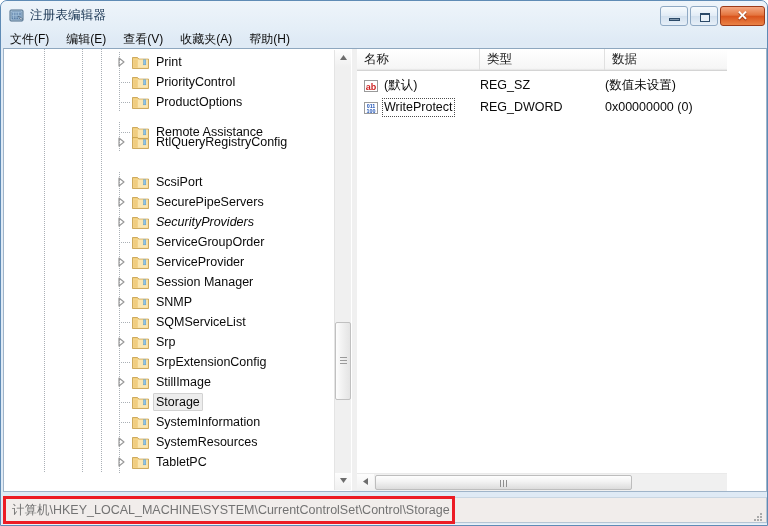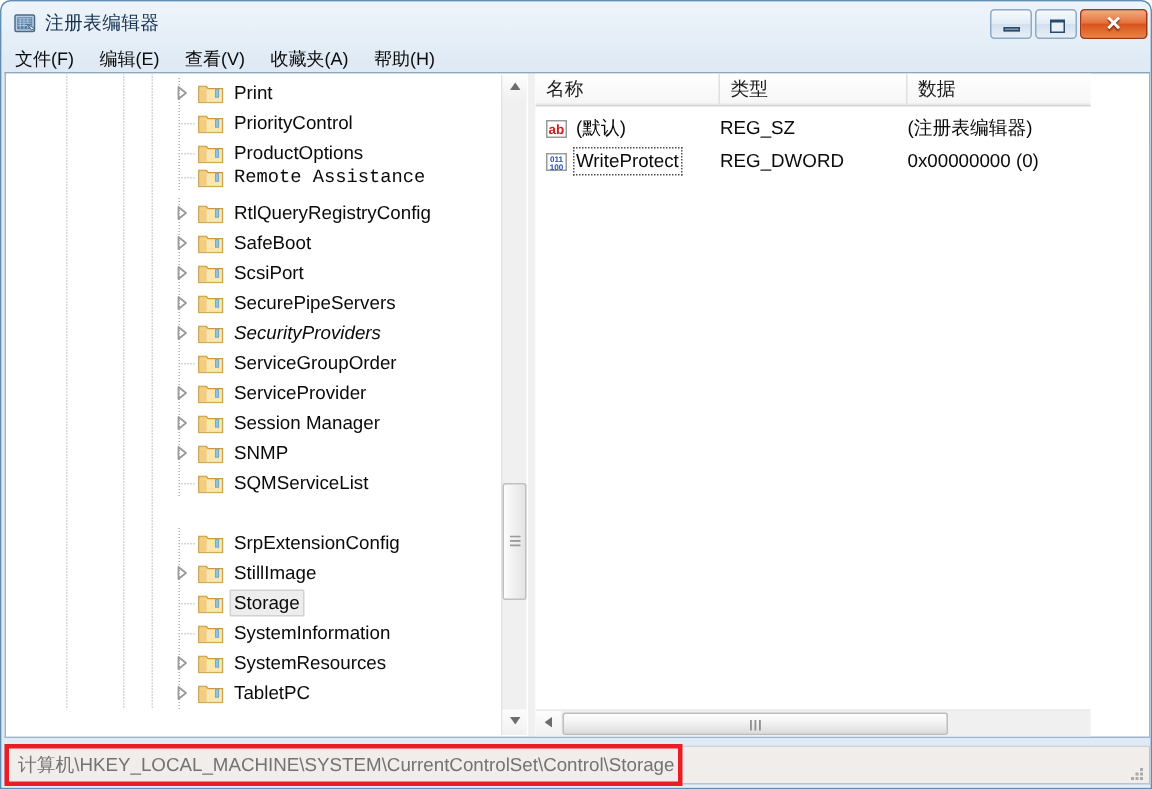--- a/index.html
+++ b/index.html
@@ -453,21 +453,21 @@
             <span class="folder">
               <svg width="17" height="14" viewBox="0 0 17 14">
                 <path d="M0.5 2.5 h5 l1.4 1.6 h9.6 v9.4 h-16 z" fill="#f3cf7d" stroke="#c39a45" stroke-width="0.8"></path>
                 <path d="M1.2 4.6 h14.6 v8.2 h-14.6 z" fill="#fbe6b0"></path>
                 <path d="M1.2 4.6 h4.6 v8.2 h-4.6 z" fill="#f0cd80"></path>
                 <rect x="11.6" y="4.8" width="2.2" height="5" fill="#8fc5e8" stroke="#5d9ac4" stroke-width="0.5"></rect>
               </svg>
             </span>
             <span class="tree-label">ProductOptions</span>
           </div>
-          <div class="tree-row" style="top: 59px; font-family: Liberation Mono, monospace;">
+          <div class="tree-row" style="top: 73px;">
             <span class="tree-stub"></span>
             <span class="tree-connector"></span>
             <span class="folder">
               <svg width="17" height="14" viewBox="0 0 17 14">
                 <path d="M0.5 2.5 h5 l1.4 1.6 h9.6 v9.4 h-16 z" fill="#f3cf7d" stroke="#c39a45" stroke-width="0.8"></path>
                 <path d="M1.2 4.6 h14.6 v8.2 h-14.6 z" fill="#fbe6b0"></path>
                 <path d="M1.2 4.6 h4.6 v8.2 h-4.6 z" fill="#f0cd80"></path>
                 <rect x="11.6" y="4.8" width="2.2" height="5" fill="#8fc5e8" stroke="#5d9ac4" stroke-width="0.5"></rect>
               </svg>
             </span>
@@ -483,37 +483,20 @@
             <span class="folder">
               <svg width="17" height="14" viewBox="0 0 17 14">
                 <path d="M0.5 2.5 h5 l1.4 1.6 h9.6 v9.4 h-16 z" fill="#f3cf7d" stroke="#c39a45" stroke-width="0.8"></path>
                 <path d="M1.2 4.6 h14.6 v8.2 h-14.6 z" fill="#fbe6b0"></path>
                 <path d="M1.2 4.6 h4.6 v8.2 h-4.6 z" fill="#f0cd80"></path>
                 <rect x="11.6" y="4.8" width="2.2" height="5" fill="#8fc5e8" stroke="#5d9ac4" stroke-width="0.5"></rect>
               </svg>
             </span>
             <span class="tree-label">RtlQueryRegistryConfig</span>
           </div>
-          <div class="tree-row" style="top: 103px;">
-            <span class="tree-stub"></span>
-            <span class="expander">
-              <svg width="9" height="10" viewBox="0 0 9 10">
-                <path d="M2 1 L7 5 L2 9 Z" fill="none" stroke="#9a9a9a" stroke-width="1.2" stroke-linejoin="round"></path>
-              </svg>
-            </span>
-            <span class="folder">
-              <svg width="17" height="14" viewBox="0 0 17 14">
-                <path d="M0.5 2.5 h5 l1.4 1.6 h9.6 v9.4 h-16 z" fill="#f3cf7d" stroke="#c39a45" stroke-width="0.8"></path>
-                <path d="M1.2 4.6 h14.6 v8.2 h-14.6 z" fill="#fbe6b0"></path>
-                <path d="M1.2 4.6 h4.6 v8.2 h-4.6 z" fill="#f0cd80"></path>
-                <rect x="11.6" y="4.8" width="2.2" height="5" fill="#8fc5e8" stroke="#5d9ac4" stroke-width="0.5"></rect>
-              </svg>
-            </span>
-            <span class="tree-label">SafeBoot</span>
-          </div>
           <div class="tree-row" style="top: 123px;">
             <span class="tree-stub"></span>
             <span class="expander">
               <svg width="9" height="10" viewBox="0 0 9 10">
                 <path d="M2 1 L7 5 L2 9 Z" fill="none" stroke="#9a9a9a" stroke-width="1.2" stroke-linejoin="round"></path>
               </svg>
             </span>
             <span class="folder">
               <svg width="17" height="14" viewBox="0 0 17 14">
                 <path d="M0.5 2.5 h5 l1.4 1.6 h9.6 v9.4 h-16 z" fill="#f3cf7d" stroke="#c39a45" stroke-width="0.8"></path>
@@ -627,20 +610,37 @@
             <span class="tree-connector"></span>
             <span class="folder">
               <svg width="17" height="14" viewBox="0 0 17 14">
                 <path d="M0.5 2.5 h5 l1.4 1.6 h9.6 v9.4 h-16 z" fill="#f3cf7d" stroke="#c39a45" stroke-width="0.8"></path>
                 <path d="M1.2 4.6 h14.6 v8.2 h-14.6 z" fill="#fbe6b0"></path>
                 <path d="M1.2 4.6 h4.6 v8.2 h-4.6 z" fill="#f0cd80"></path>
                 <rect x="11.6" y="4.8" width="2.2" height="5" fill="#8fc5e8" stroke="#5d9ac4" stroke-width="0.5"></rect>
               </svg>
             </span>
             <span class="tree-label">SQMServiceList</span>
+          </div>
+          <div class="tree-row" style="top: 283px;">
+            <span class="tree-stub"></span>
+            <span class="expander">
+              <svg width="9" height="10" viewBox="0 0 9 10">
+                <path d="M2 1 L7 5 L2 9 Z" fill="none" stroke="#9a9a9a" stroke-width="1.2" stroke-linejoin="round"></path>
+              </svg>
+            </span>
+            <span class="folder">
+              <svg width="17" height="14" viewBox="0 0 17 14">
+                <path d="M0.5 2.5 h5 l1.4 1.6 h9.6 v9.4 h-16 z" fill="#f3cf7d" stroke="#c39a45" stroke-width="0.8"></path>
+                <path d="M1.2 4.6 h14.6 v8.2 h-14.6 z" fill="#fbe6b0"></path>
+                <path d="M1.2 4.6 h4.6 v8.2 h-4.6 z" fill="#f0cd80"></path>
+                <rect x="11.6" y="4.8" width="2.2" height="5" fill="#8fc5e8" stroke="#5d9ac4" stroke-width="0.5"></rect>
+              </svg>
+            </span>
+            <span class="tree-label">Srp</span>
           </div>
           <div class="tree-row" style="top: 303px;">
             <span class="tree-stub"></span>
             <span class="tree-connector"></span>
             <span class="folder">
               <svg width="17" height="14" viewBox="0 0 17 14">
                 <path d="M0.5 2.5 h5 l1.4 1.6 h9.6 v9.4 h-16 z" fill="#f3cf7d" stroke="#c39a45" stroke-width="0.8"></path>
                 <path d="M1.2 4.6 h14.6 v8.2 h-14.6 z" fill="#fbe6b0"></path>
                 <path d="M1.2 4.6 h4.6 v8.2 h-4.6 z" fill="#f0cd80"></path>
                 <rect x="11.6" y="4.8" width="2.2" height="5" fill="#8fc5e8" stroke="#5d9ac4" stroke-width="0.5"></rect>
@@ -758,21 +758,21 @@
 
       <div class="list-row" style="top:26px;">
         <span class="val-icon">
           <svg width="16" height="16" viewBox="0 0 16 16">
             <rect x="1.5" y="2.5" width="13" height="11" fill="#ffffff" stroke="#9a9a9a" stroke-width="1"></rect>
             <text x="8" y="11.5" font-family="Liberation Sans, sans-serif" font-size="9" font-weight="bold" fill="#cc2020" text-anchor="middle">ab</text>
           </svg>
         </span>
         <span class="cell name">(默认)</span>
         <span class="cell type">REG_SZ</span>
-        <span class="cell data">(注册表编辑器)</span>
+        <span class="cell data">(数值未设置)</span>
       </div>
 
       <div class="list-row focused" style="top:48px;">
         <span class="val-icon">
           <svg width="16" height="16" viewBox="0 0 16 16">
             <rect x="1.5" y="2.5" width="13" height="11" fill="#ffffff" stroke="#9a9a9a" stroke-width="1"></rect>
             <text x="8" y="8" font-family="Liberation Sans, sans-serif" font-size="5.4" font-weight="bold" fill="#1f53b5" text-anchor="middle">011</text>
             <text x="8" y="13" font-family="Liberation Sans, sans-serif" font-size="5.4" font-weight="bold" fill="#1f53b5" text-anchor="middle">100</text>
           </svg>
         </span>

